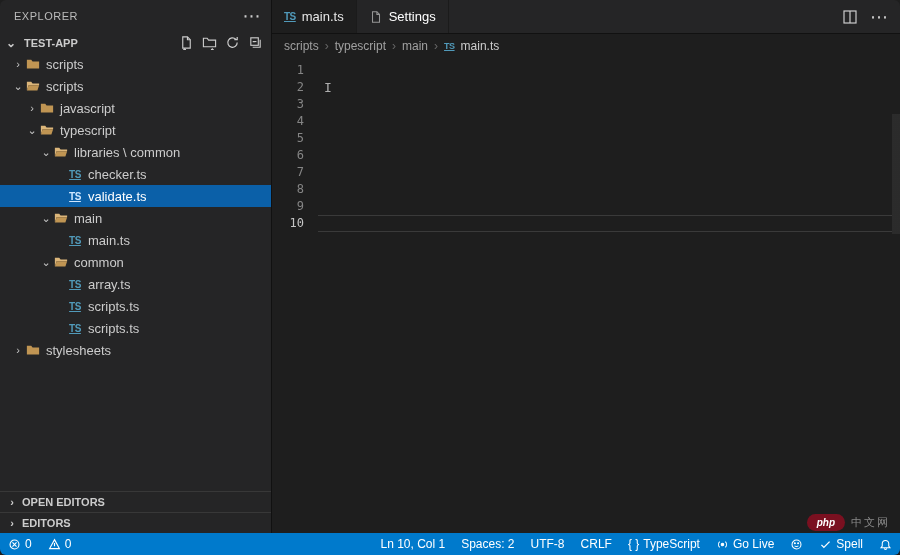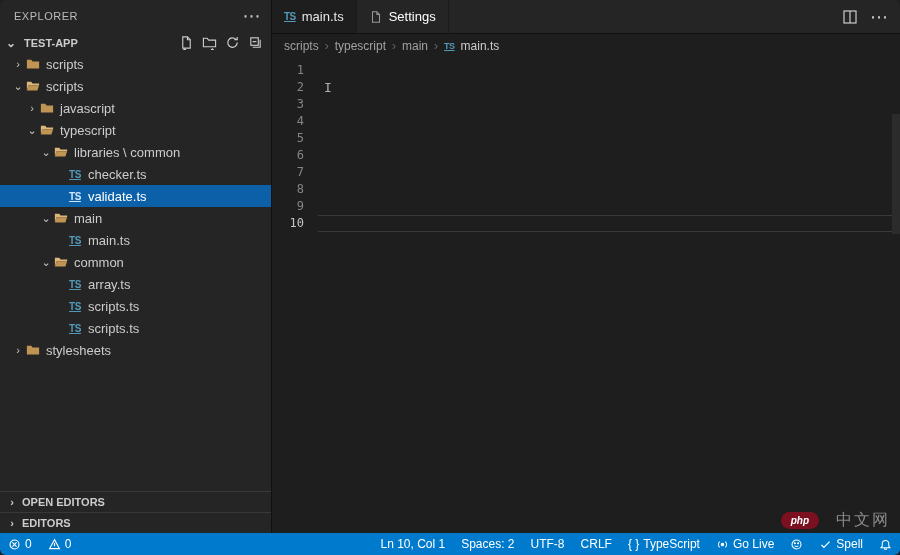--- a/index.html
+++ b/index.html
@@ -60,21 +60,21 @@
   
   .statusbar { height: 22px; background: #007acc; color: #fff; display: flex; align-items: stretch; font-size: 12px; position: relative; z-index: 5; }
   .sb-item { display: flex; align-items: center; padding: 0 8px; gap: 4px; cursor: pointer; }
   .sb-left, .sb-right { display: flex; align-items: stretch; }
   .sb-spacer { flex: 1; }
   .sb-item svg { width: 13px; height: 13px; }
 
   
   .wm { position: absolute; right: 10px; bottom: 24px; display: flex; align-items: center; gap: 6px; z-index: 6; }
   .wm .pill { background: #7a1020; color: #fff; font-size: 10px; font-style: italic; font-weight: 700; padding: 3px 10px; border-radius: 999px; }
-  .wm .txt { color: #8a8a8a; font-size: 16px; letter-spacing: 2px; margin-left: 11px; }
+  .wm .txt { color: #8a8a8a; font-size: 11px; letter-spacing: 2px; }
 
   .folder-ico { fill: #c09553; }
   .folder-open { fill: #dcb67a; }
   .chev { user-select: none; }
 </style>
 </head>
 <body>
 
 <div class="app">
   <div class="main">

